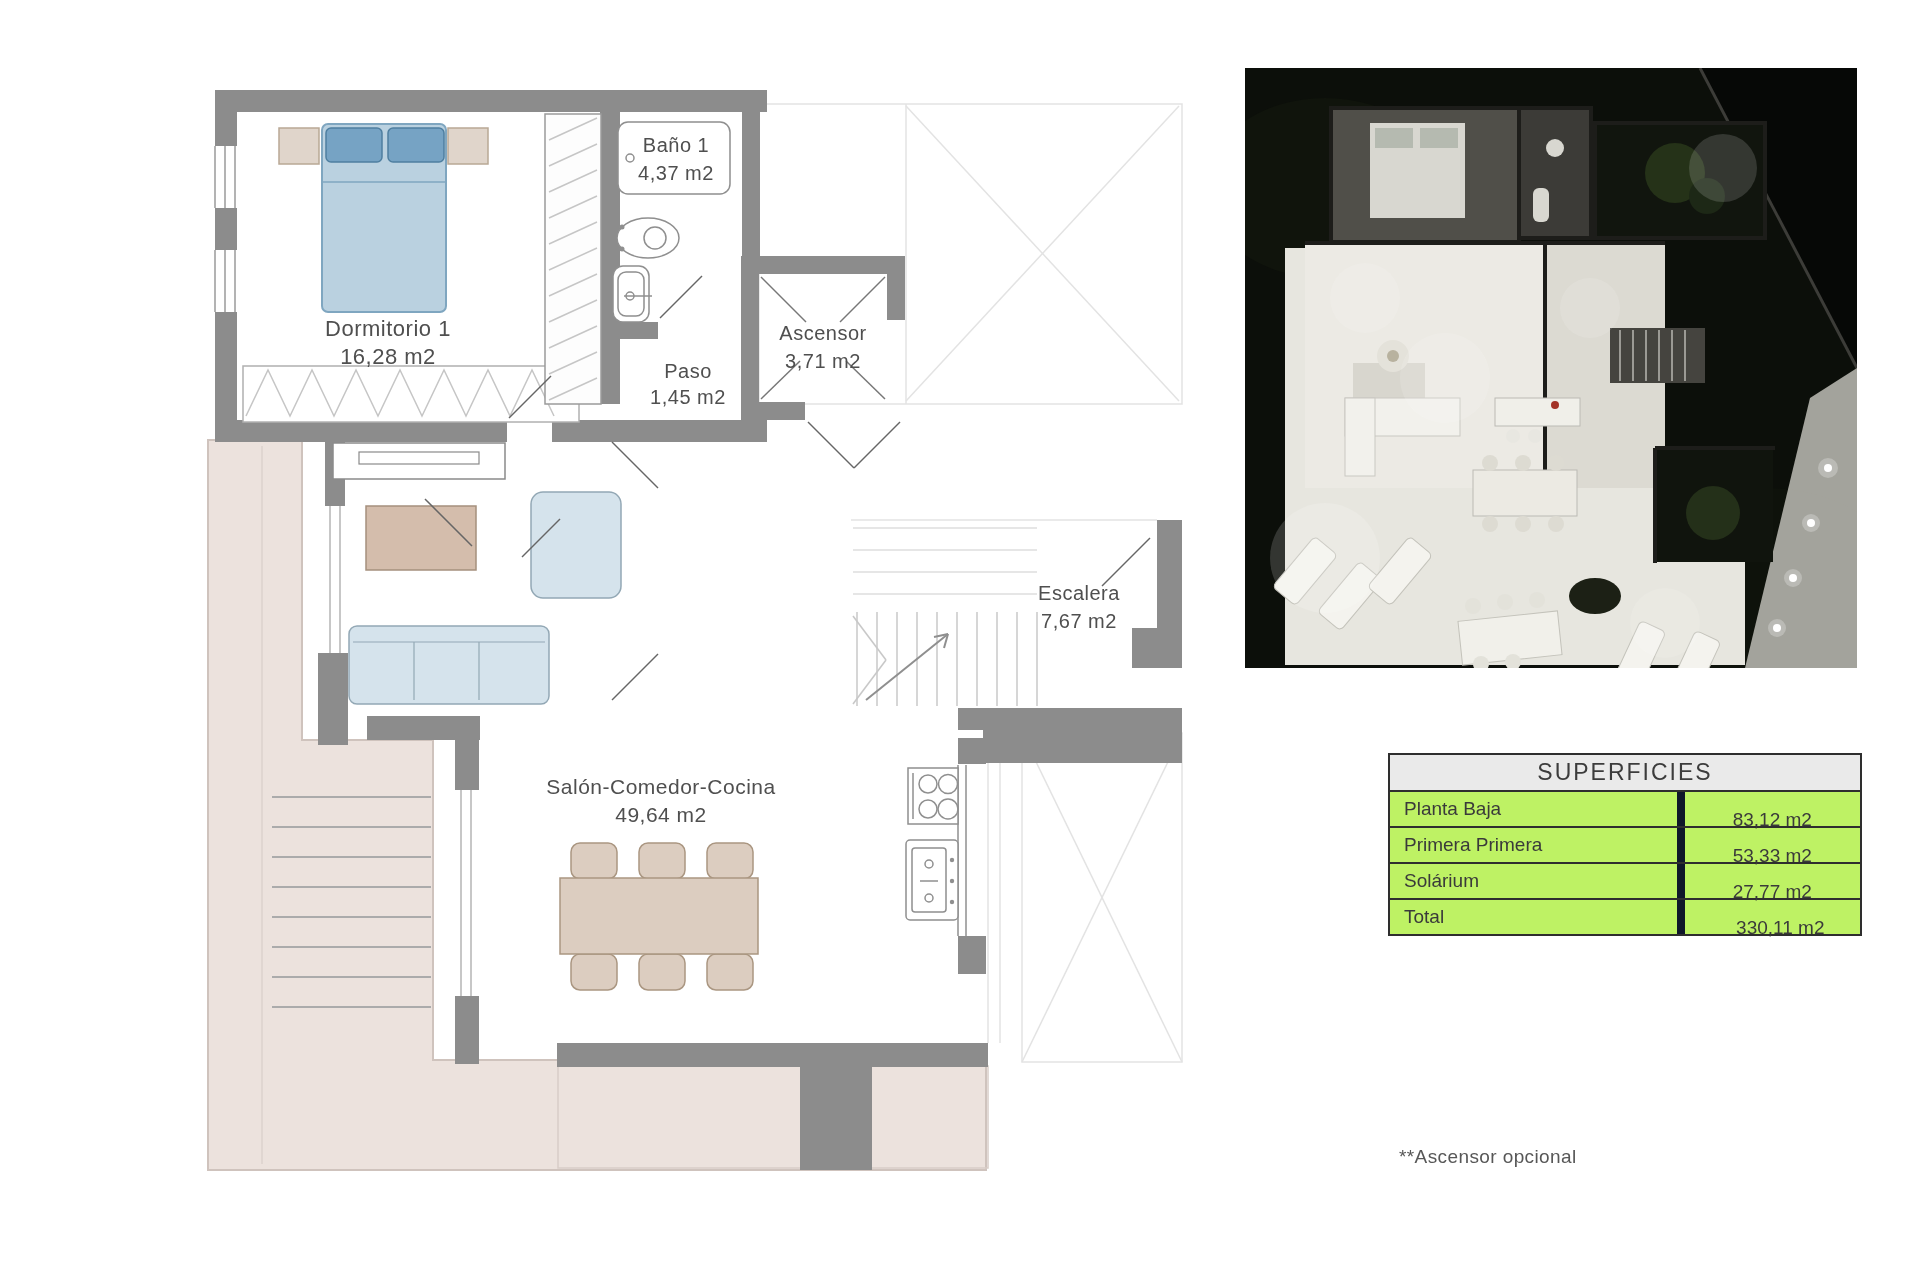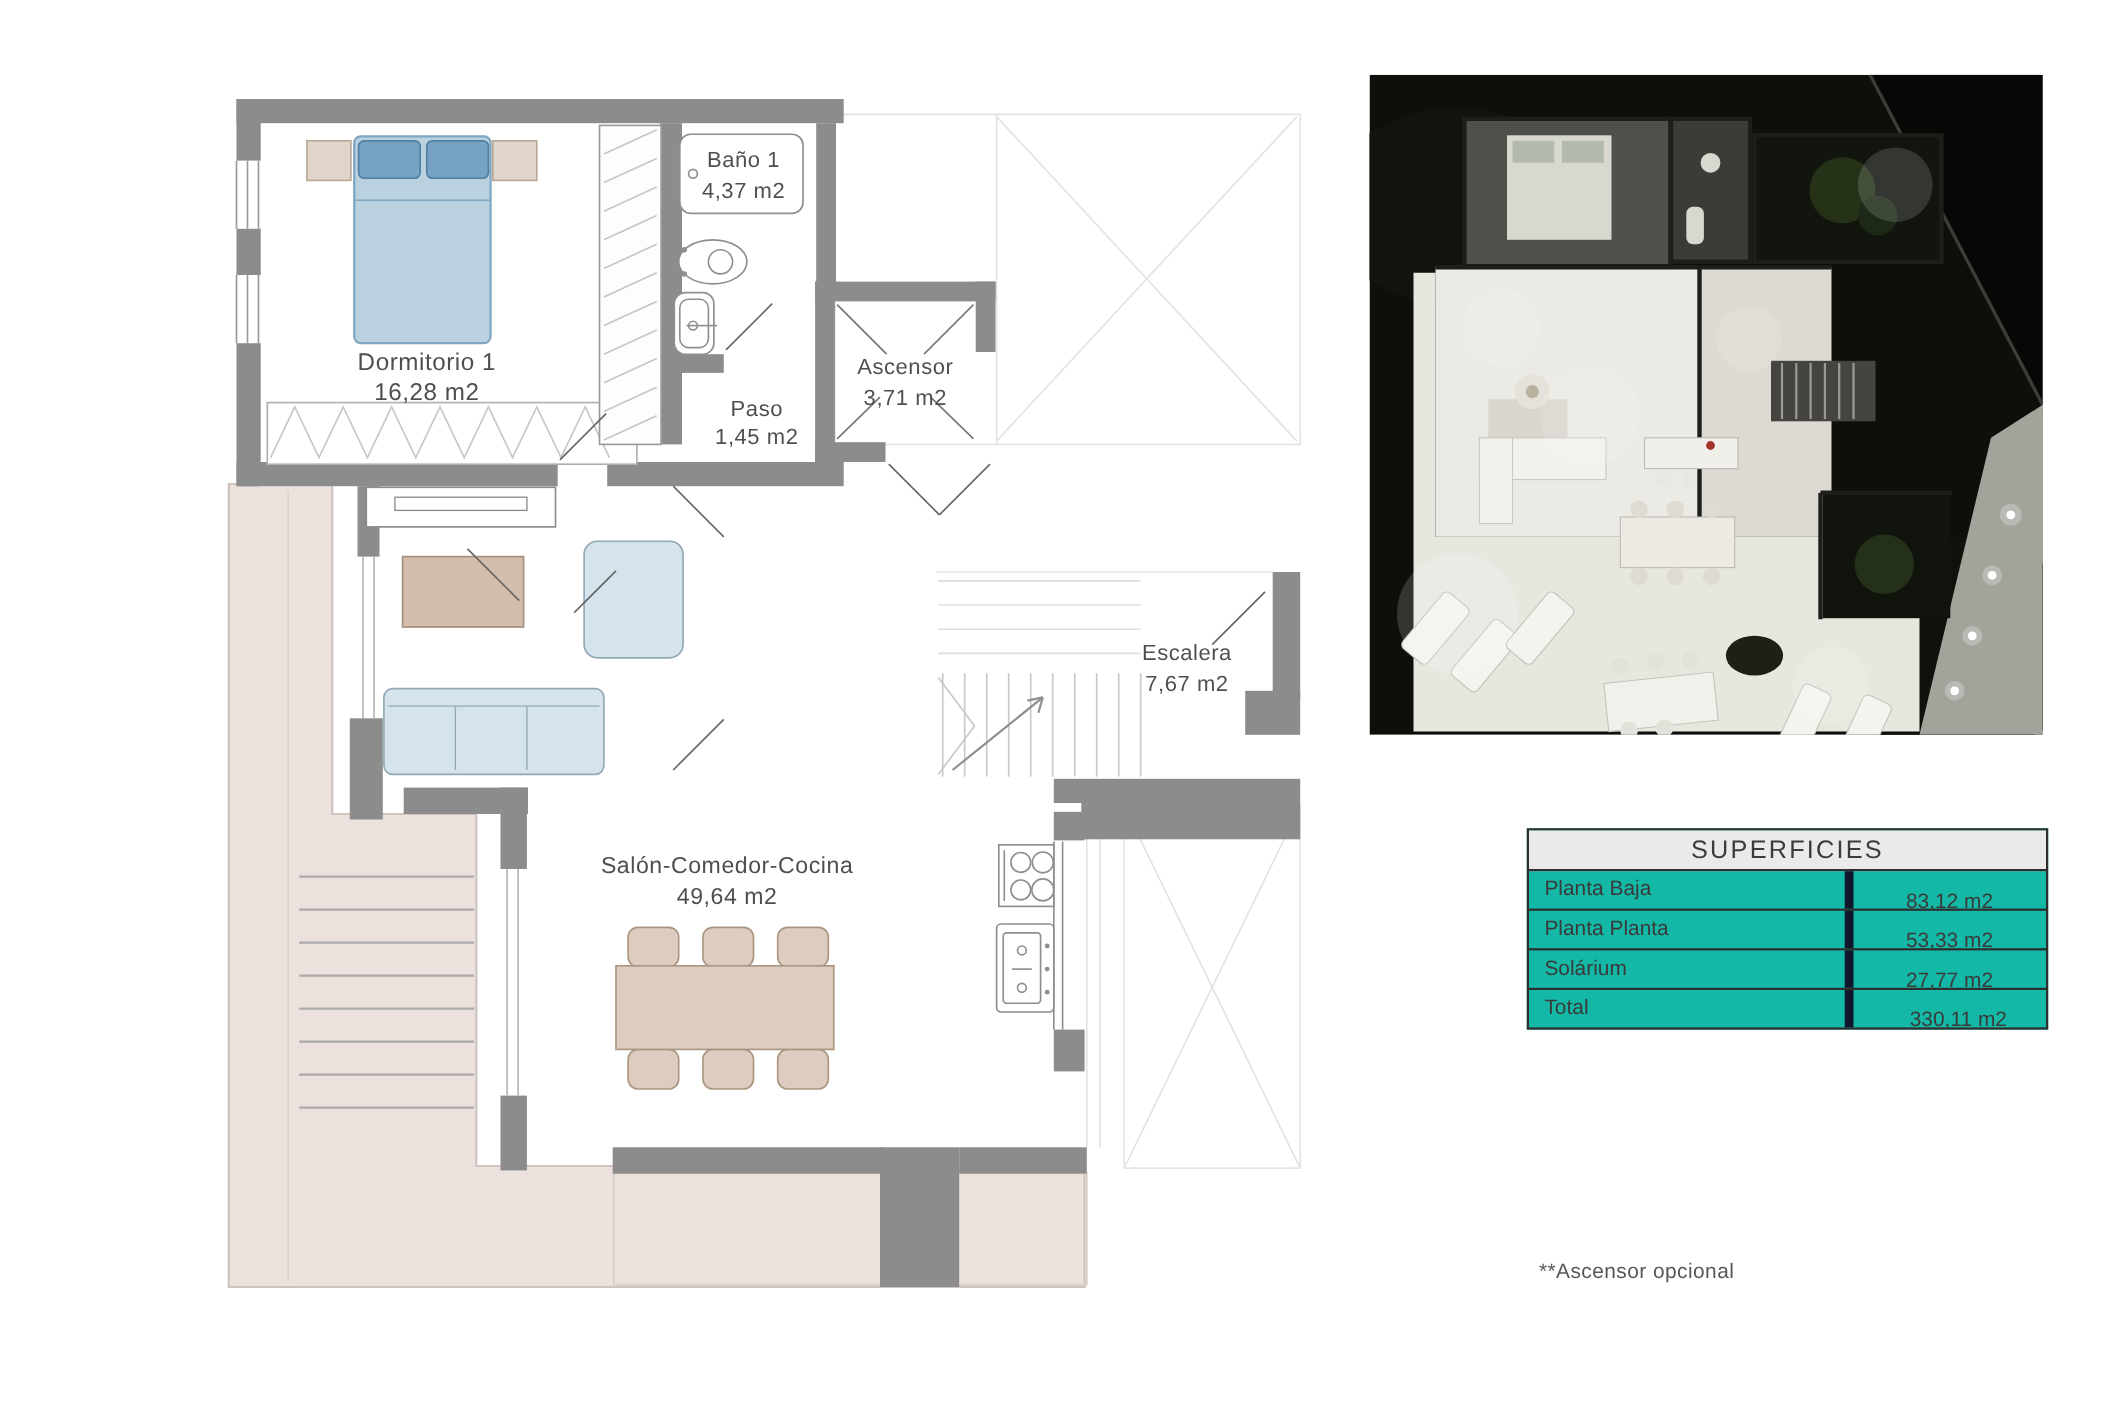--- a/index.html
+++ b/index.html
@@ -1,21 +1,21 @@
 <!DOCTYPE html>
 <html><head>
 <meta charset="utf-8">
 <style>
   html,body{margin:0;padding:0;background:#ffffff;}
   #canvas{position:relative;width:1920px;height:1280px;background:#ffffff;overflow:hidden;
           font-family:"Liberation Sans",sans-serif;}
   #plan-svg{position:absolute;left:0;top:0;}
   #plan-svg text{font-family:"Liberation Sans",sans-serif;fill:#4f4f4f;letter-spacing:.5px;}
   #render3d{position:absolute;left:1245px;top:68px;width:612px;height:600px;}
-  .sup-table{position:absolute;left:1388px;top:753px;width:470px;border:2px solid #2e2e2e;background:#14b8a6;}
+  .sup-table{position:absolute;left:1388px;top:753px;width:470px;border:2px solid #2e2e2e;background:#bef264;}
   .sup-header{height:35px;line-height:35px;text-align:center;background:#eaeaea;
               border-bottom:2px solid #2e2e2e;font-size:23px;letter-spacing:2px;color:#3c3c3c;}
   .sup-row{display:flex;height:34px;border-bottom:2px solid #2e2e2e;font-size:19px;color:#3a3a3a;}
   .sup-row:last-child{border-bottom:none;gap:16px;}
   .sup-label{width:58%;padding-left:14px;border-right:8px solid #0f172a;display:flex;align-items:center;}
   .sup-value{flex:1;display:flex;align-items:center;justify-content:center;margin-top:21px;}
   .footnote{position:absolute;left:1372px;top:1146px;font-size:19px;color:#575757;letter-spacing:.4px;margin-left:27px;}
 </style>
 </head>
 <body>
@@ -356,21 +356,21 @@
     </svg>
   </div>
 
   <div class="sup-table">
     <div class="sup-header">SUPERFICIES</div>
     <div class="sup-row">
       <div class="sup-label">Planta Baja</div>
       <div class="sup-value">83,12 m2</div>
     </div>
     <div class="sup-row">
-      <div class="sup-label">Planta Planta</div>
+      <div class="sup-label">Primera Primera</div>
       <div class="sup-value">53,33 m2</div>
     </div>
     <div class="sup-row">
       <div class="sup-label">Solárium</div>
       <div class="sup-value">27,77 m2</div>
     </div>
     <div class="sup-row">
       <div class="sup-label">Total</div>
       <div class="sup-value">330,11 m2</div>
     </div>

